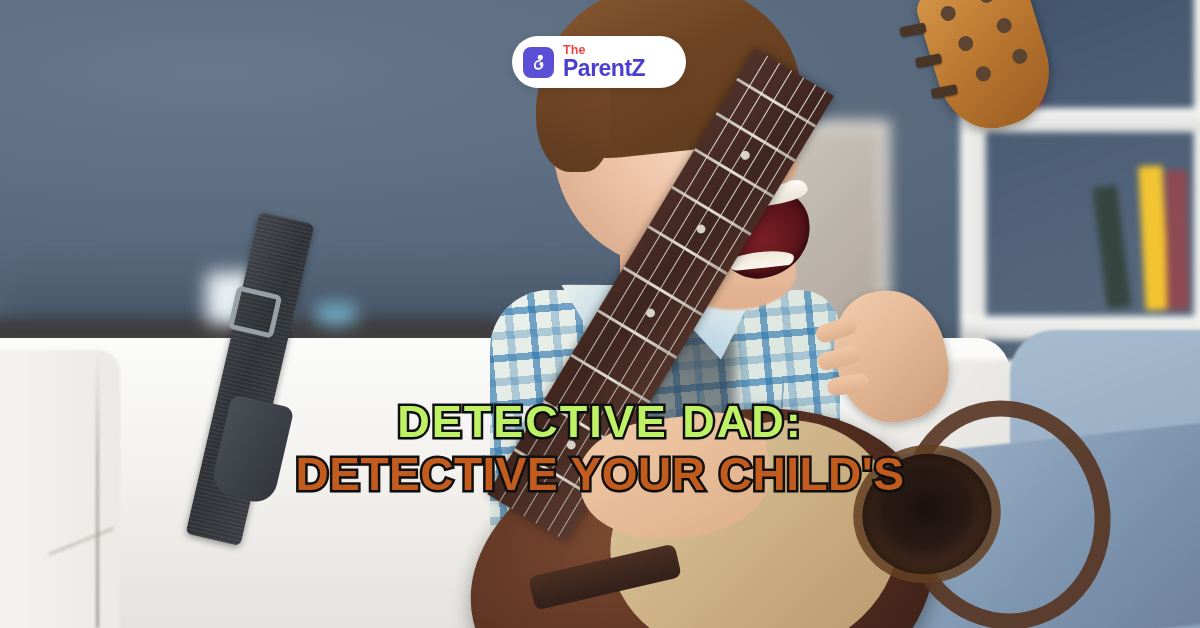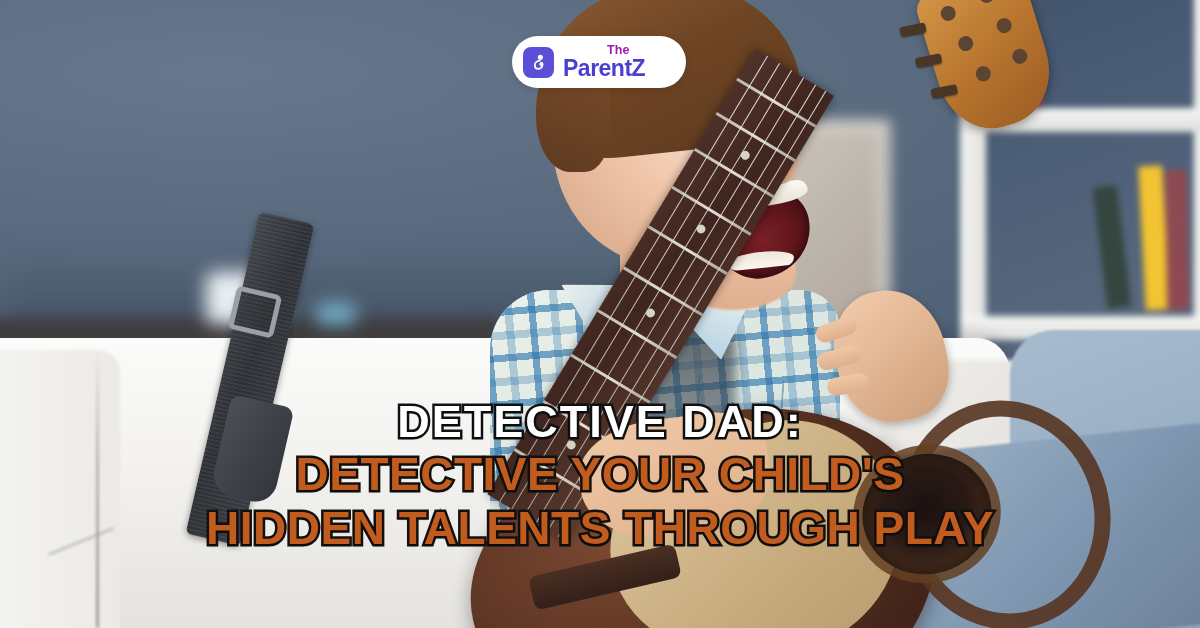--- a/index.html
+++ b/index.html
@@ -379,22 +379,22 @@
     z-index:40;
   }
   .logo-mark {
     width:31px; height:31px; flex:0 0 auto;
     background:#5b4fd6;
     border-radius:8px;
     display:flex; align-items:center; justify-content:center;
   }
   .logo-text { display:flex; flex-direction:column; line-height:1; }
   .logo-the {
-    font-size:12.5px; font-weight:700; color:#a21caf;
-    letter-spacing:.1px; margin-bottom:1px;margin-left:44px;
+    font-size:12.5px; font-weight:700; color:#ef4444;
+    letter-spacing:.1px; margin-bottom:1px;
   }
   .logo-name {
     font-size:23px; font-weight:700; color:#4b3fd0;
     letter-spacing:-.5px;
   }
 
   
   .headline {
     position:absolute; left:0; right:0; top:398px;
     z-index:50;
@@ -405,21 +405,21 @@
   .hl-line {
     display:block;
     font-family:"Liberation Sans", sans-serif;
     font-weight:700;
     letter-spacing:.5px;
     white-space:nowrap;
     line-height:1.06;
   }
   .hl-1 {
     font-size:45px;
-    color:#ffffff;
+    color:#bef264;
     letter-spacing:2px;
     -webkit-text-stroke:5px #111;
     paint-order:stroke fill;
     text-shadow:0 2px 2px rgba(0,0,0,.35);
   }
   .hl-2, .hl-3 {
     color:#c25c1e;
     -webkit-text-stroke:5px #111;
     paint-order:stroke fill;
     text-shadow:0 2px 2px rgba(0,0,0,.35);
@@ -553,16 +553,15 @@
     </div>
     <div class="logo-text">
       <span class="logo-the">The</span>
       <span class="logo-name">ParentZ</span>
     </div>
   </div>
 
   <div class="headline">
     <span class="hl-line hl-1">DETECTIVE DAD:</span>
     <span class="hl-line hl-2">DETECTIVE YOUR CHILD'S</span>
-    <span class="hl-line hl-3">HIDDEN TALENTS THROUGH PLAY</span>
   </div>
 
 </div>
 
 </body></html>

